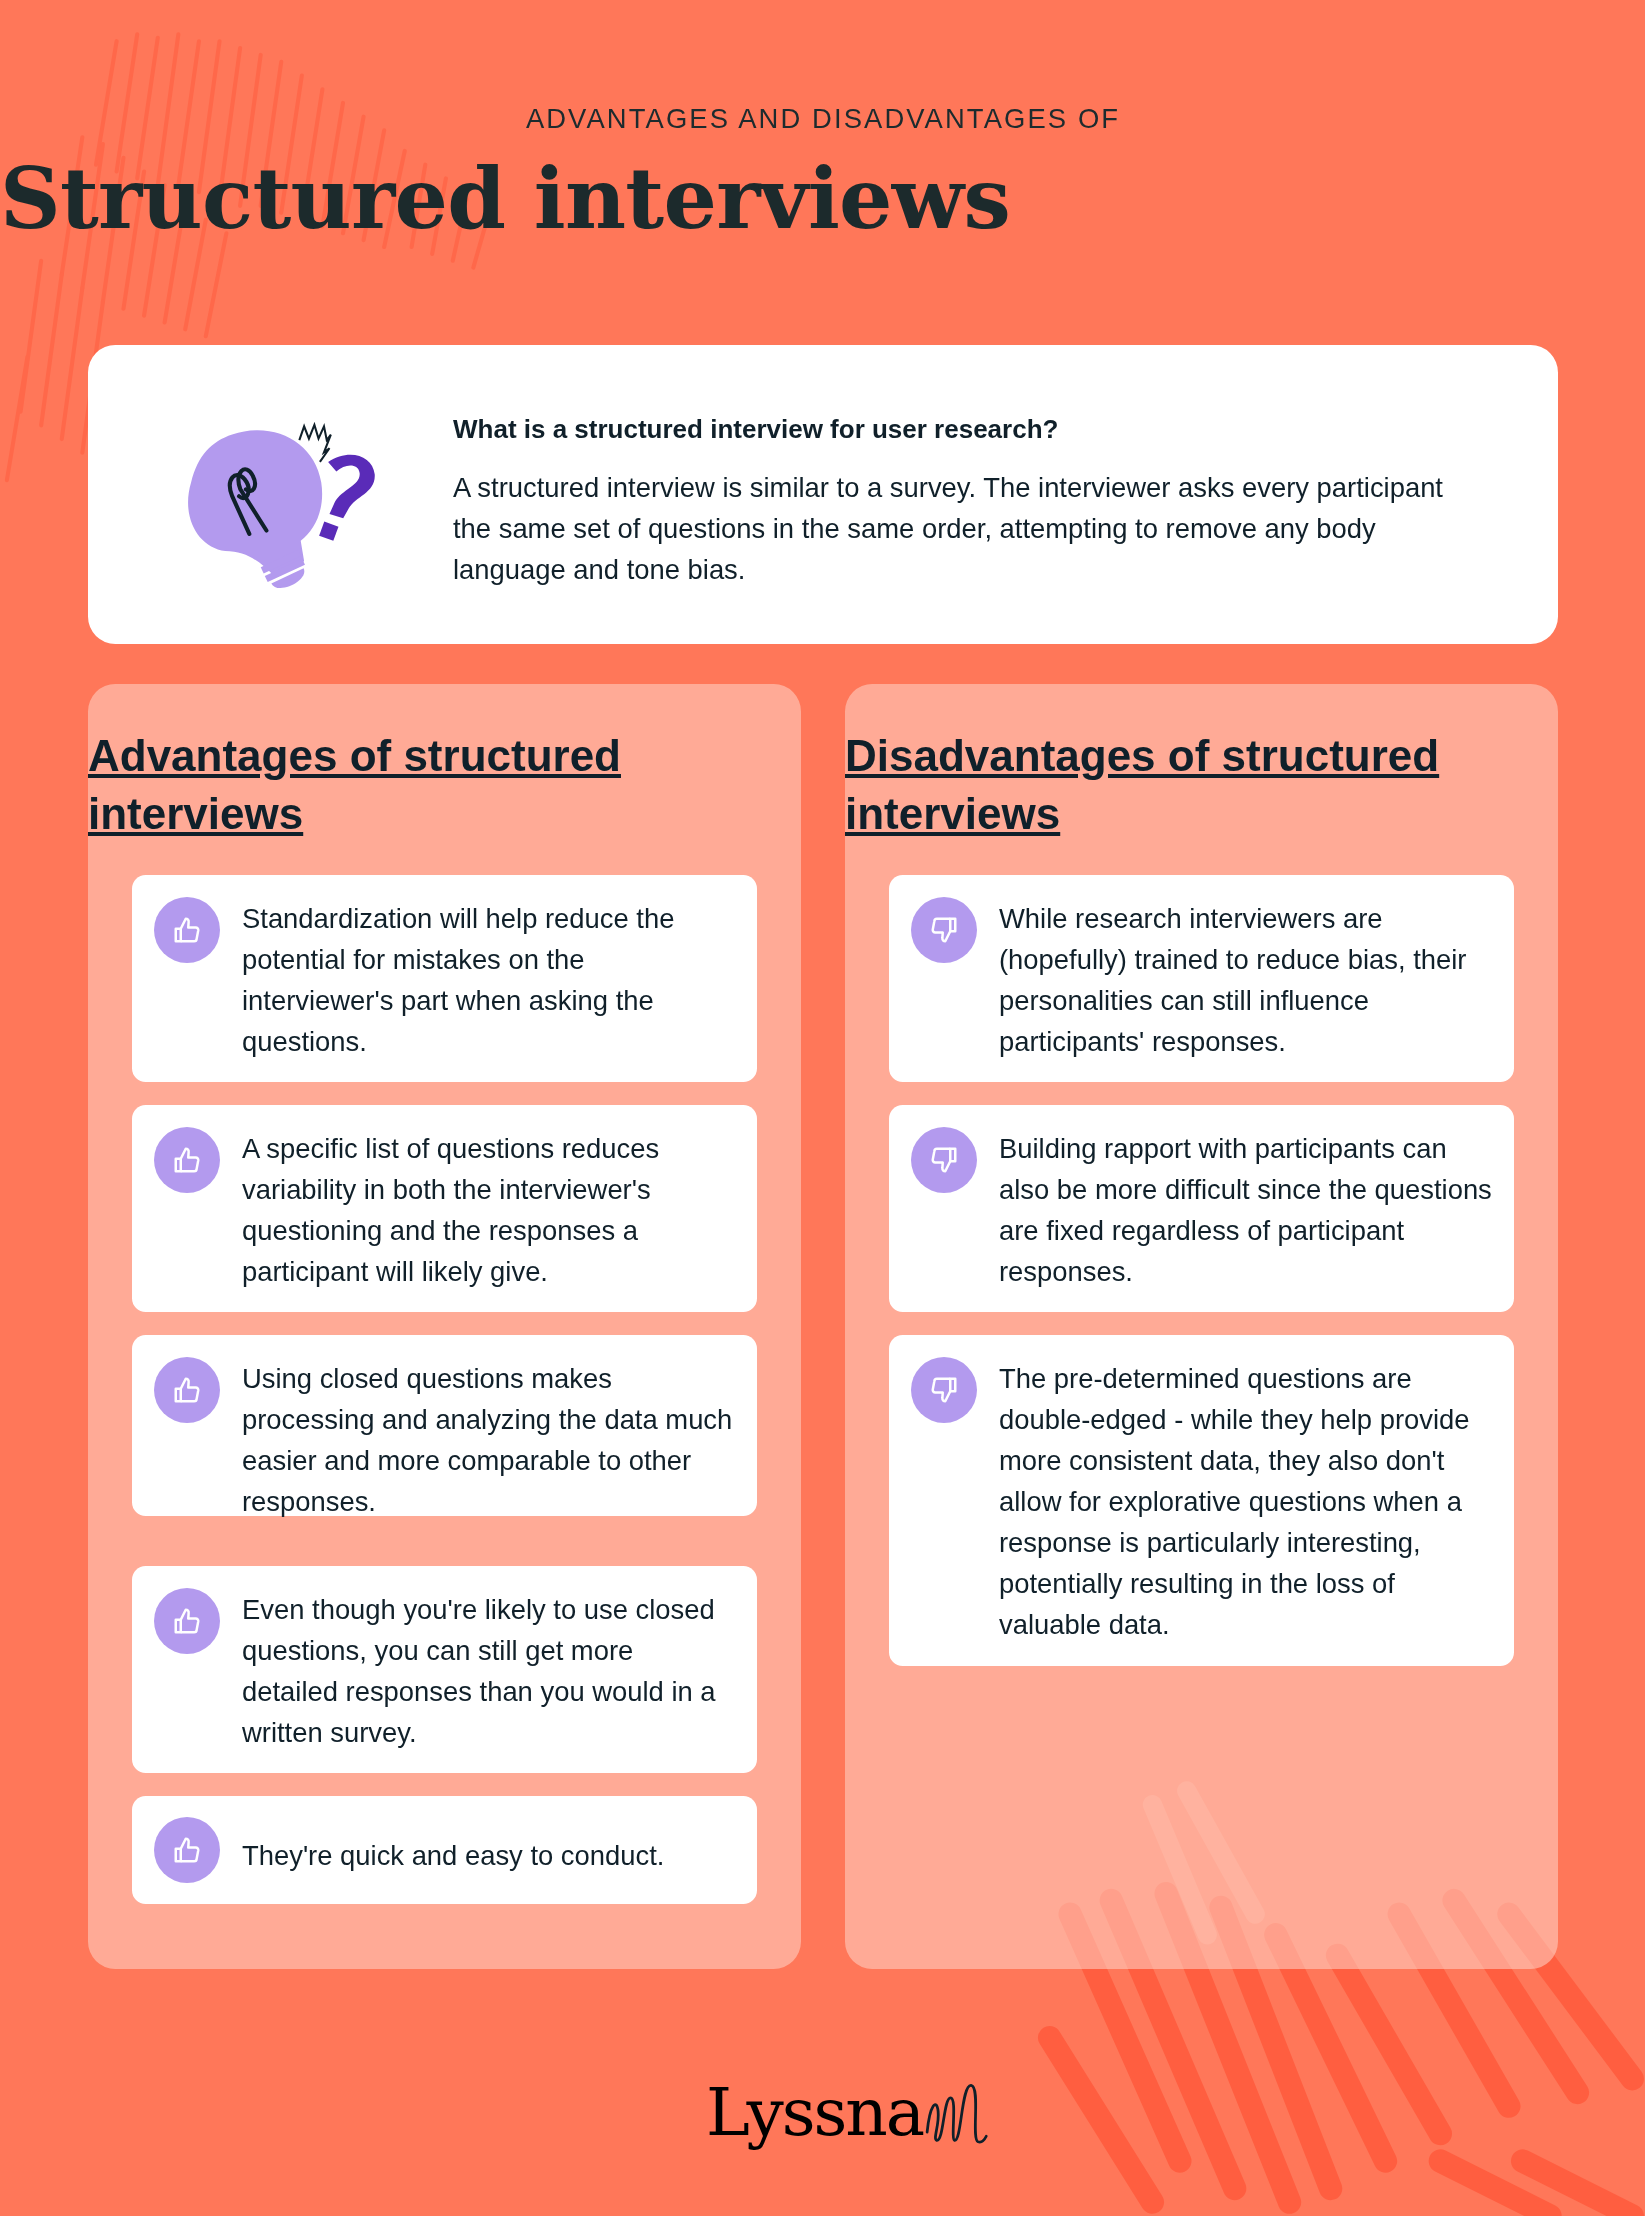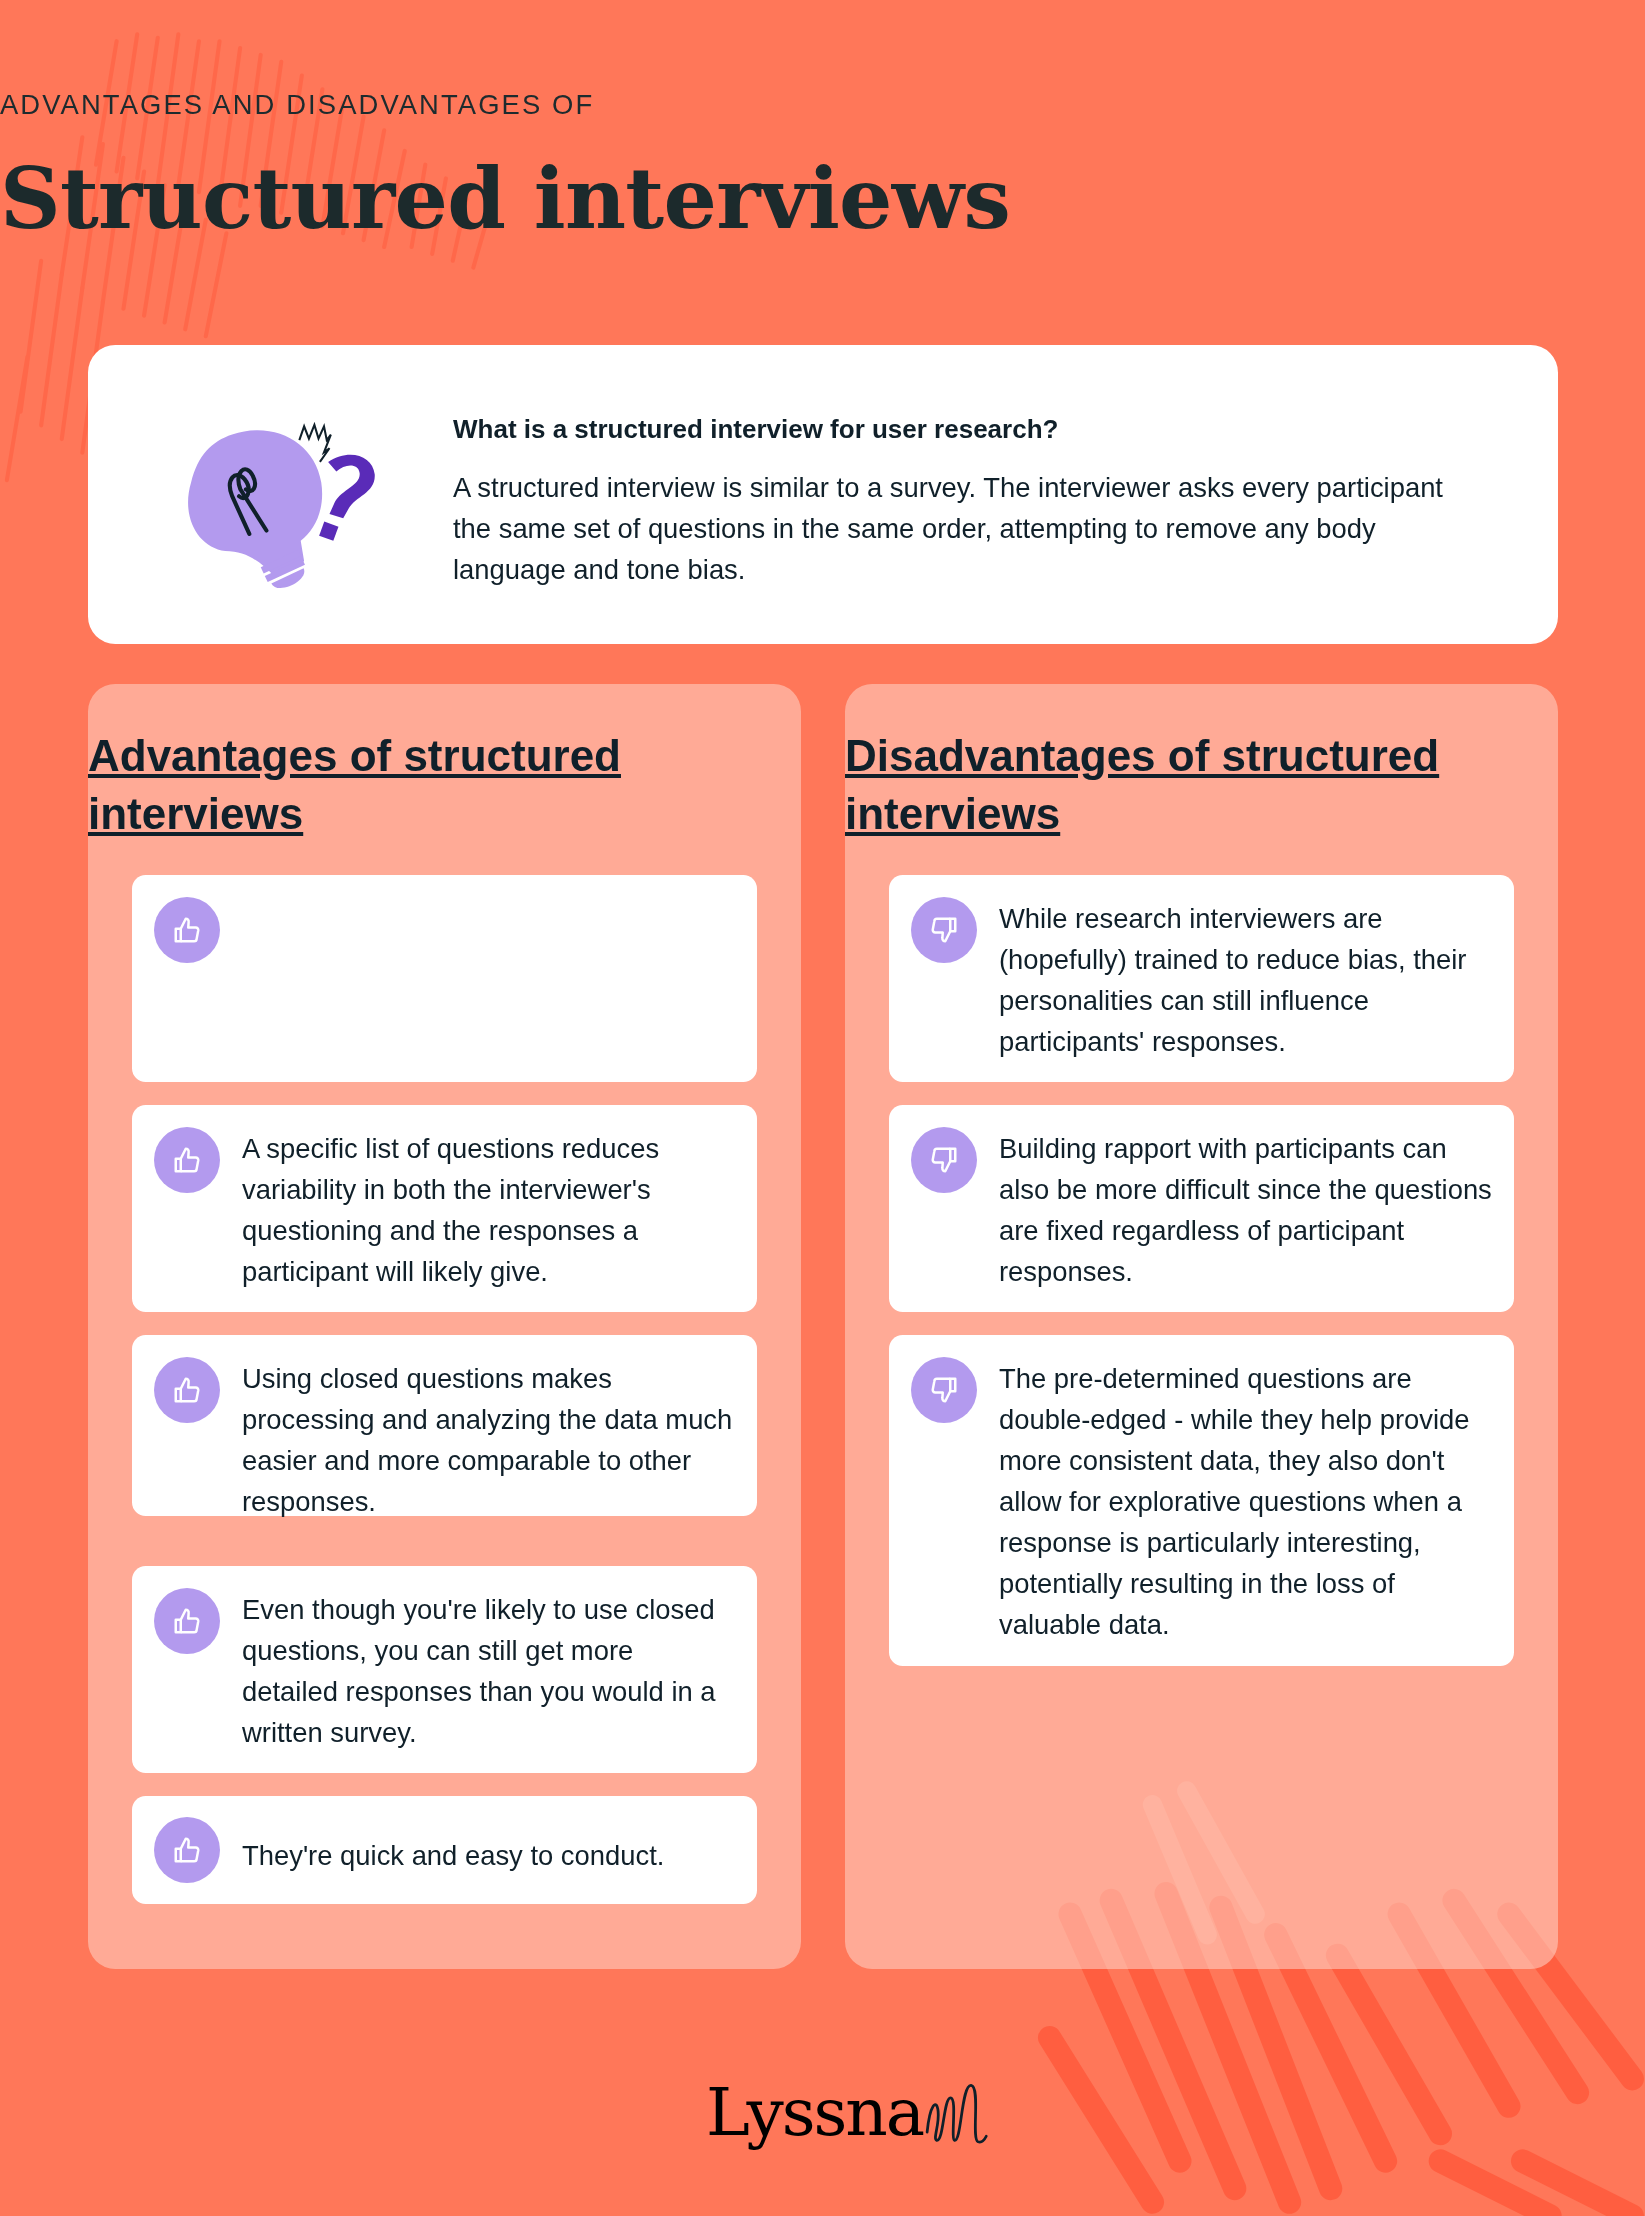--- a/index.html
+++ b/index.html
@@ -9,22 +9,22 @@
       font-family: "Liberation Sans", "DejaVu Sans", sans-serif;
       color: #10202a;
       position: relative;
       overflow: hidden;
     }
     .deco { position: absolute; pointer-events: none; }
     .deco-tl { left: 0; top: 0; width: 686px; height: 494px; }
     .deco-br { right: 0; bottom: 0; width: 617px; height: 439px; }
 
     .eyebrow {
-      position: absolute; left: 0; right: 0; top: 89px;
-      text-align: left; font-size: 27.4px; letter-spacing: 2.1px;
+      position: absolute; left: 0; right: 0; top: 103px;
+      text-align: center; font-size: 27.4px; letter-spacing: 2.1px;
       color: #1d2b2e;
     }
     .title {
       position: absolute; left: 0; right: 0; top: 149px;
       text-align: left; font-family: "DejaVu Serif", "Liberation Serif", serif;
       font-size: 84px; color: #1c2a2c; letter-spacing: -0.7px;
     }
 
     .intro {
       position: absolute; left: 88px; top: 345px; width: 1470px; height: 299px;
@@ -124,20 +124,21 @@
     <span>Advantages of structured interviews</span>
   </h2>
 
   <div class="item" style="top:191px;height:207px;">
     <span class="item-icon">
       <svg width="30" height="30" viewBox="0 0 24 24" fill="none" stroke="#fff" stroke-width="2" stroke-linejoin="round">
           <path d="M3 11h4v10H3z"></path>
           <path d="M7 11l4-8c1.5 0 2.5 1 2.3 2.6L13 10h6a2 2 0 0 1 2 2.3l-1.3 6.8A2 2 0 0 1 17.7 21H7"></path>
         </svg>
     </span>
+    <p class="item-text">Standardization will help reduce the potential for mistakes on the interviewer's part when asking the questions.</p>
   </div>
 
   <div class="item" style="top:421px;height:207px;">
     <span class="item-icon">
       <svg width="30" height="30" viewBox="0 0 24 24" fill="none" stroke="#fff" stroke-width="2" stroke-linejoin="round">
           <path d="M3 11h4v10H3z"></path>
           <path d="M7 11l4-8c1.5 0 2.5 1 2.3 2.6L13 10h6a2 2 0 0 1 2 2.3l-1.3 6.8A2 2 0 0 1 17.7 21H7"></path>
         </svg>
     </span>
     <p class="item-text">A specific list of questions reduces variability in both the interviewer's questioning and the responses a participant will likely give.</p>

